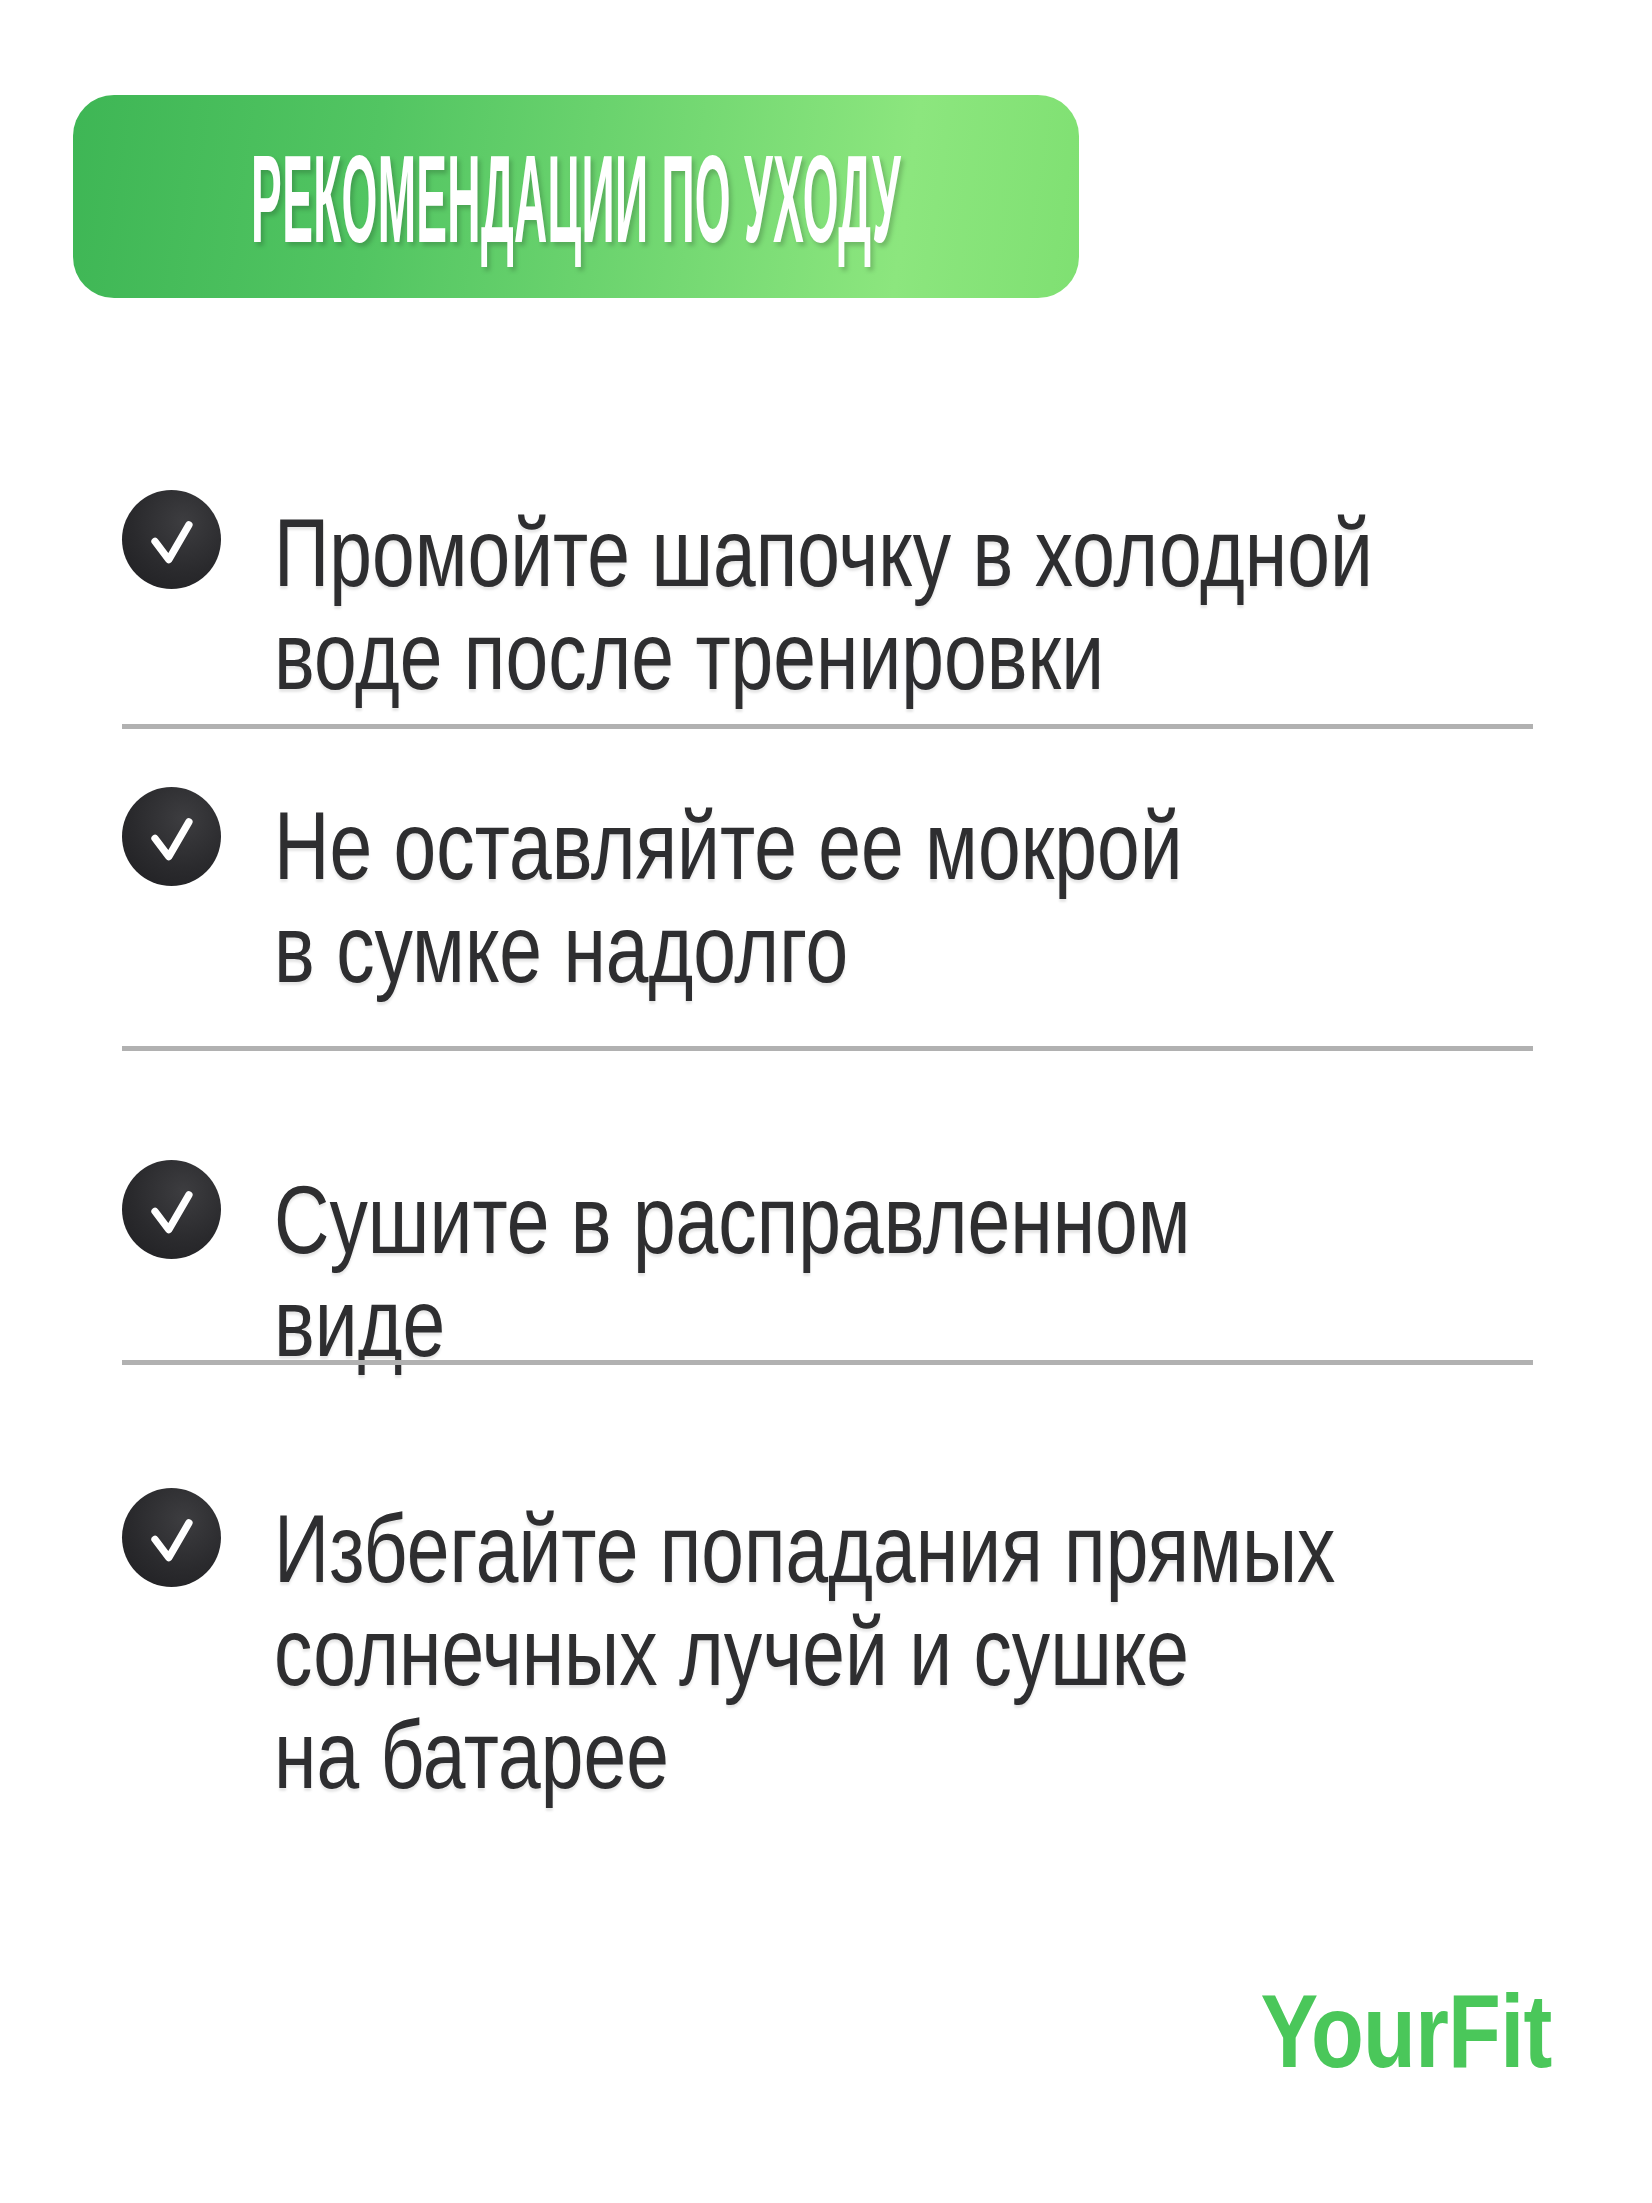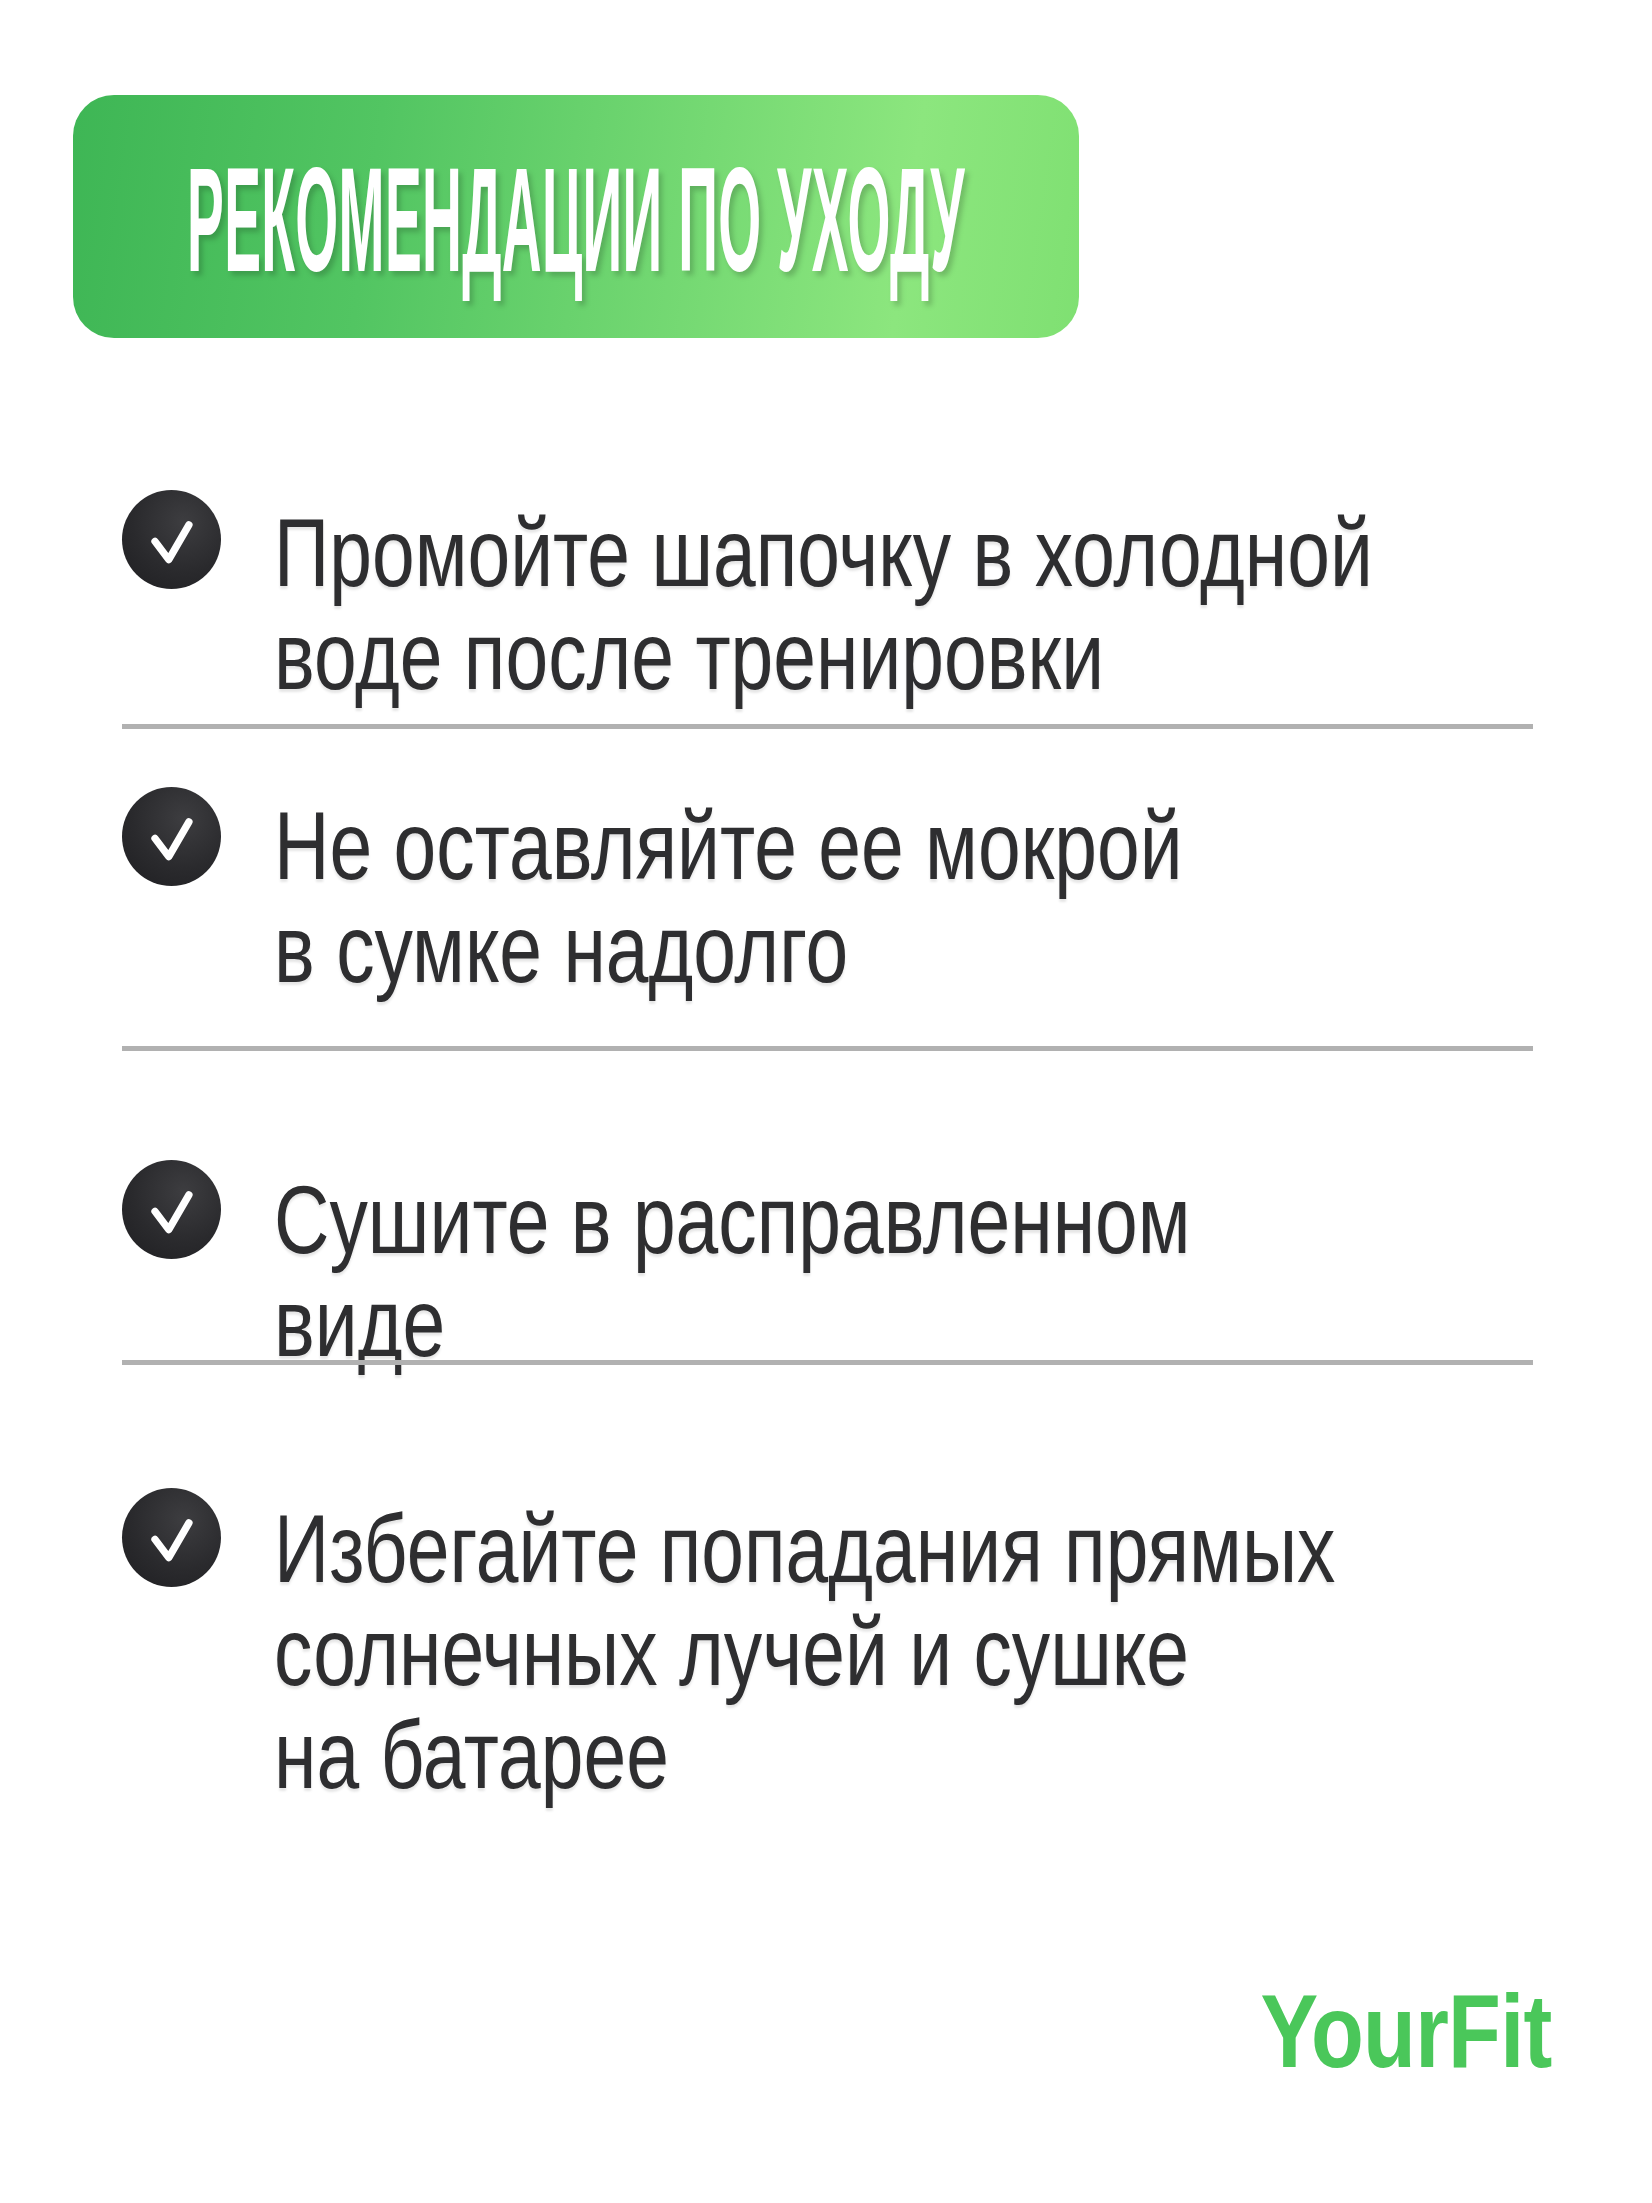--- a/index.html
+++ b/index.html
@@ -17,21 +17,21 @@
     background: #ffffff;
     overflow: hidden;
   }
 
   
   .banner {
     position: absolute;
     left: 73px;
     top: 95px;
     width: 1006px;
-    height: 243px;
+    height: 203px;
     border-radius: 41px;
     background: linear-gradient(98deg, #3eb655 0%, #52c562 30%, #8ce67e 82%, #7fe072 100%);
   }
   .banner svg { display: block; width: 100%; height: 100%; }
   .banner text {
     fill: #ffffff;
     font-family: "Liberation Sans", sans-serif;
     font-weight: bold;
     font-size: 165px;
     letter-spacing: 1px;

